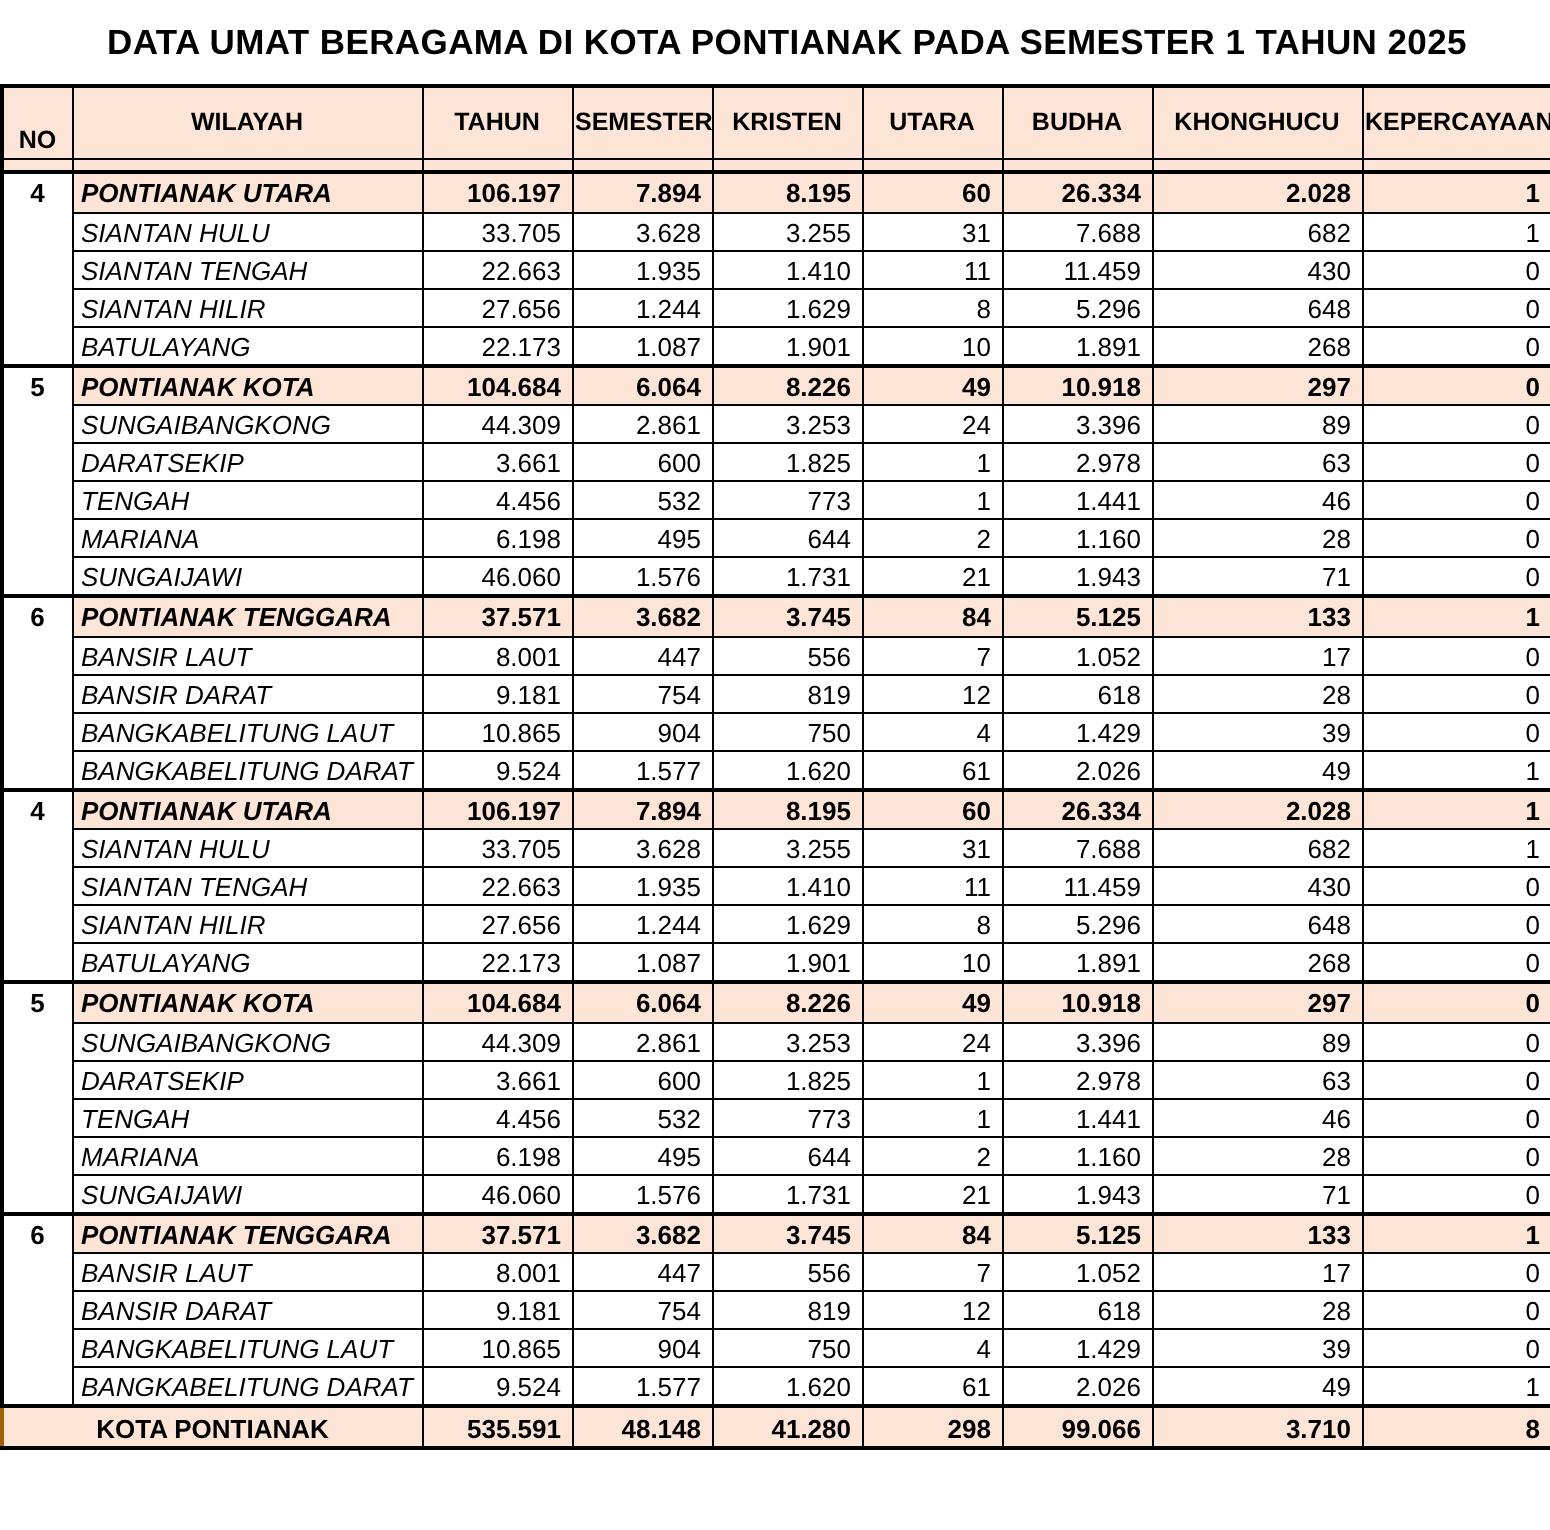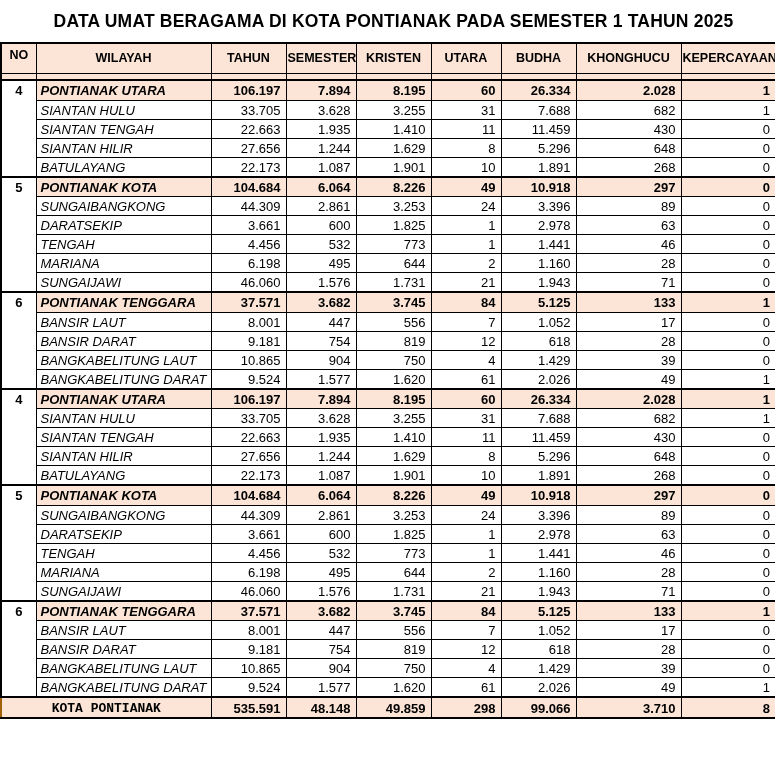--- a/index.html
+++ b/index.html
@@ -18,39 +18,39 @@
   }
   table.data th, table.data td{
     border:1px solid #000;overflow:hidden;white-space:nowrap;
     font-size:13px;line-height:1;box-sizing:border-box;
   }
   
   tr.head th{
     background:#fce4d6;font-weight:bold;text-align:center;
     font-size:12.5px;height:30px;vertical-align:middle;padding:2px 1px;
   }
-  tr.head th.no-h{vertical-align:top;padding-top:5px;}
+  tr.head th.no-h{vertical-align:top;padding-top:20px;}
   tr.spacer td{background:#fce4d6;height:7px;padding:0;border-bottom:2px solid #000;}
   tr.spacer td.no-sp{background:#fce4d6;}
   
   td.no-cell{
     background:#fff;font-weight:bold;text-align:center;vertical-align:top;
     padding-top:3px;border-right:2px solid #000;border-left:2px solid #000;
   }
   td.name{ text-align:left;padding:3px 2px 2px 4px;font-style:italic; }
   td.num{ text-align:right;padding:3px 5px 2px 2px; }
   tr.district td{height:19px;background:#fff;font-weight:normal;}
   tr.group td{height:20px;background:#fce4d6;font-weight:bold;border-top:2px solid #000;}
   tr.group td.no-cell{background:#fff;}
   
   tr.total td{
     height:21px;background:#fce4d6;font-weight:bold;
     border-top:2px solid #000;border-bottom:2px solid #000;
   }
-  tr.total td.tlabel{text-align:center;padding:3px 2px 2px 2px;border-left:2px solid #a16207;font-family:Liberation Mono, monospace;}
+  tr.total td.tlabel{text-align:center;padding:3px 2px 2px 2px;border-left:2px solid #a16207;}
 </style>
 </head>
 <body>
 
 <div class="page">
   <div class="title">DATA UMAT BERAGAMA DI KOTA PONTIANAK PADA SEMESTER 1 TAHUN 2025</div>
 
   <table class="data">
     <colgroup>
       <col style="width:35px">
@@ -411,21 +411,21 @@
           <td class="num">1.620</td>
           <td class="num">61</td>
           <td class="num">2.026</td>
           <td class="num">49</td>
           <td class="num">1</td>
         </tr>
         <tr class="total">
           <td class="tlabel" colspan="2">KOTA PONTIANAK</td>
           <td class="num">535.591</td>
           <td class="num">48.148</td>
-          <td class="num">49.859</td>
+          <td class="num">41.280</td>
           <td class="num">298</td>
           <td class="num">99.066</td>
           <td class="num">3.710</td>
           <td class="num">8</td>
         </tr>
       </tbody>
   </table>
 </div>
 
 </body></html>

